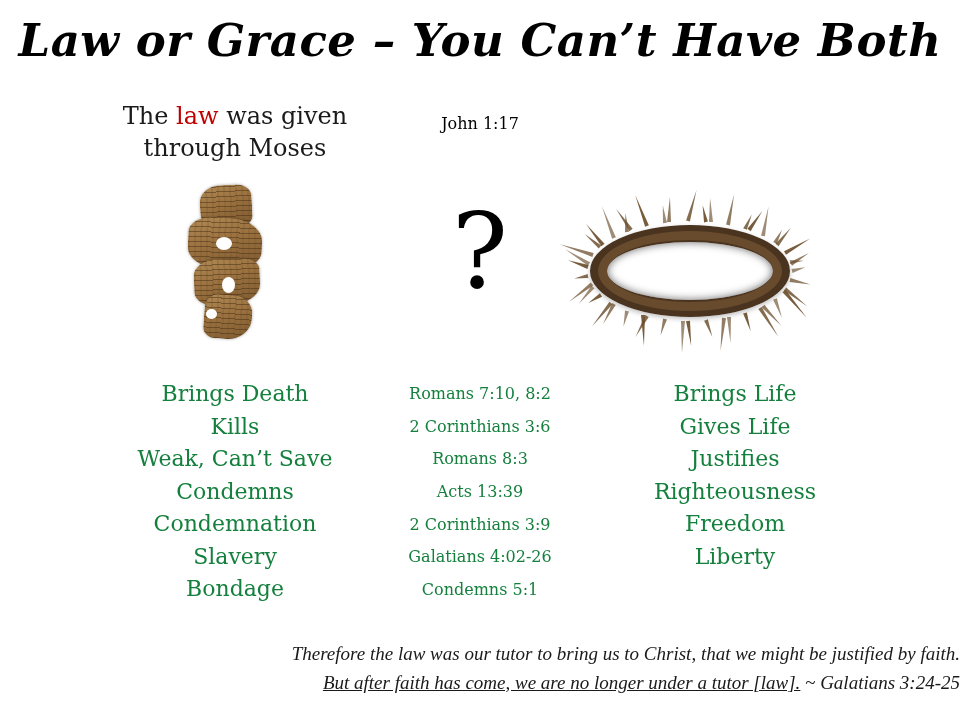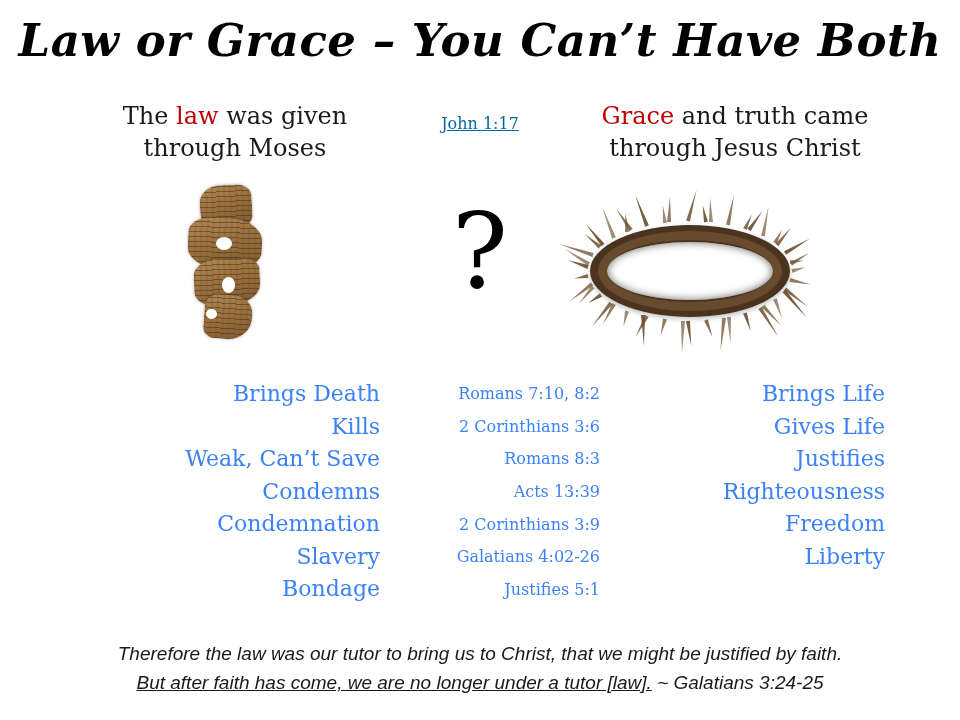--- a/index.html
+++ b/index.html
@@ -56,23 +56,22 @@
     line-height: 1.35;
     color: #1a1a1a;
   }
   .heading .hl {
     color: #c00000;
   }
 
   .ref-top {
     font-family: "DejaVu Serif", serif;
     font-size: 16px;
-    color: #0369a1;
+    color: #000000;
     padding-top: 14px;
-    text-decoration: underline;
   }
 
   
   .art-row {
     position: absolute;
     top: 175px;
     left: 0;
     width: 960px;
     height: 190px;
   }
@@ -173,37 +172,36 @@
     text-align: center;
   }
   .list-left  { left: 90px;  width: 290px; }
   .list-mid   { left: 360px; width: 240px; }
   .list-right { left: 585px; width: 300px; }
 
   .list-item {
     font-family: "DejaVu Serif", serif;
     font-size: 22px;
     line-height: 1.48;
-    color: #3b82f6;
+    color: #15803d;
     white-space: nowrap;
-    text-align: right;
   }
   .list-mid .list-item {
     font-size: 16px;
     line-height: 2.04;
   }
 
   
   .footer {
     position: absolute;
     left: 0;
     top: 640px;
     width: 960px;
-    text-align: center;
-    font-family: Liberation Sans, sans-serif;
+    text-align: right;
+    font-family: Liberation Serif, serif;
     font-style: italic;
     font-size: 19px;
     line-height: 1.5;
     color: #1a1a1a;
   }
   .footer .line2 {
     white-space: nowrap;
   }
   .footer .underline {
     text-decoration: underline;
@@ -217,23 +215,20 @@
   <div class="title">Law or Grace – You Can’t Have Both</div>
 
   <div class="col col-left">
     <div class="heading"><span>The </span><span class="hl">law</span><span> was given through Moses</span></div>
   </div>
 
   <div class="col col-mid">
     <div class="ref-top">John 1:17</div>
   </div>
 
-  <div class="col col-right">
-    <div class="heading"><span></span><span class="hl">Grace</span><span> and truth came through Jesus Christ</span></div>
-  </div>
 
   <div class="art-row">
 
     <div class="papyrus">
       <div class="frag p1"></div>
       <div class="frag p2"></div>
       <div class="frag p3"></div>
       <div class="frag p4"></div>
       <div class="hole h1"></div>
       <div class="hole h2"></div>
@@ -306,21 +301,21 @@
         <div class="list-item">Slavery</div>
         <div class="list-item">Bondage</div>
       </div>
     <div class="list list-mid" id="list-mid">
         <div class="list-item">Romans 7:10, 8:2</div>
         <div class="list-item">2 Corinthians 3:6</div>
         <div class="list-item">Romans 8:3</div>
         <div class="list-item">Acts 13:39</div>
         <div class="list-item">2 Corinthians 3:9</div>
         <div class="list-item">Galatians 4:02-26</div>
-        <div class="list-item">Justifies 5:1</div>
+        <div class="list-item">Condemns 5:1</div>
       </div>
     <div class="list list-right" id="list-right">
         <div class="list-item">Brings Life</div>
         <div class="list-item">Gives Life</div>
         <div class="list-item">Justifies</div>
         <div class="list-item">Righteousness</div>
         <div class="list-item">Freedom</div>
         <div class="list-item">Liberty</div>
       </div>
   </div>

